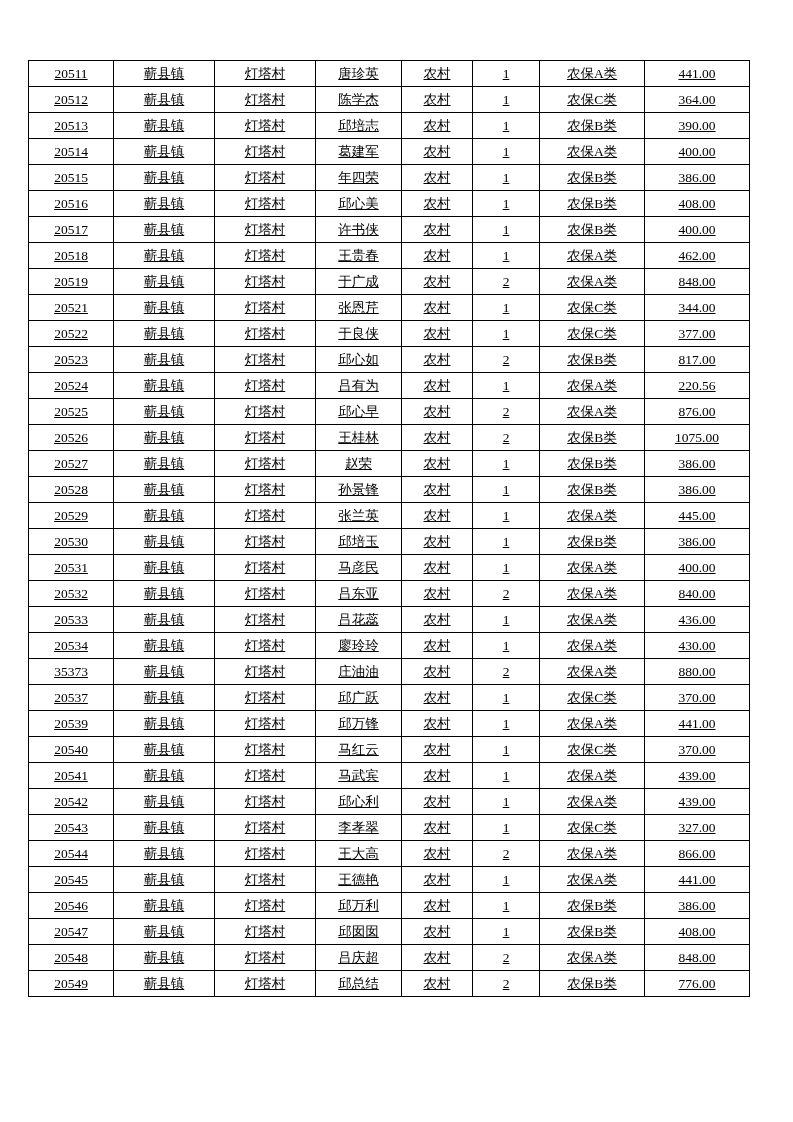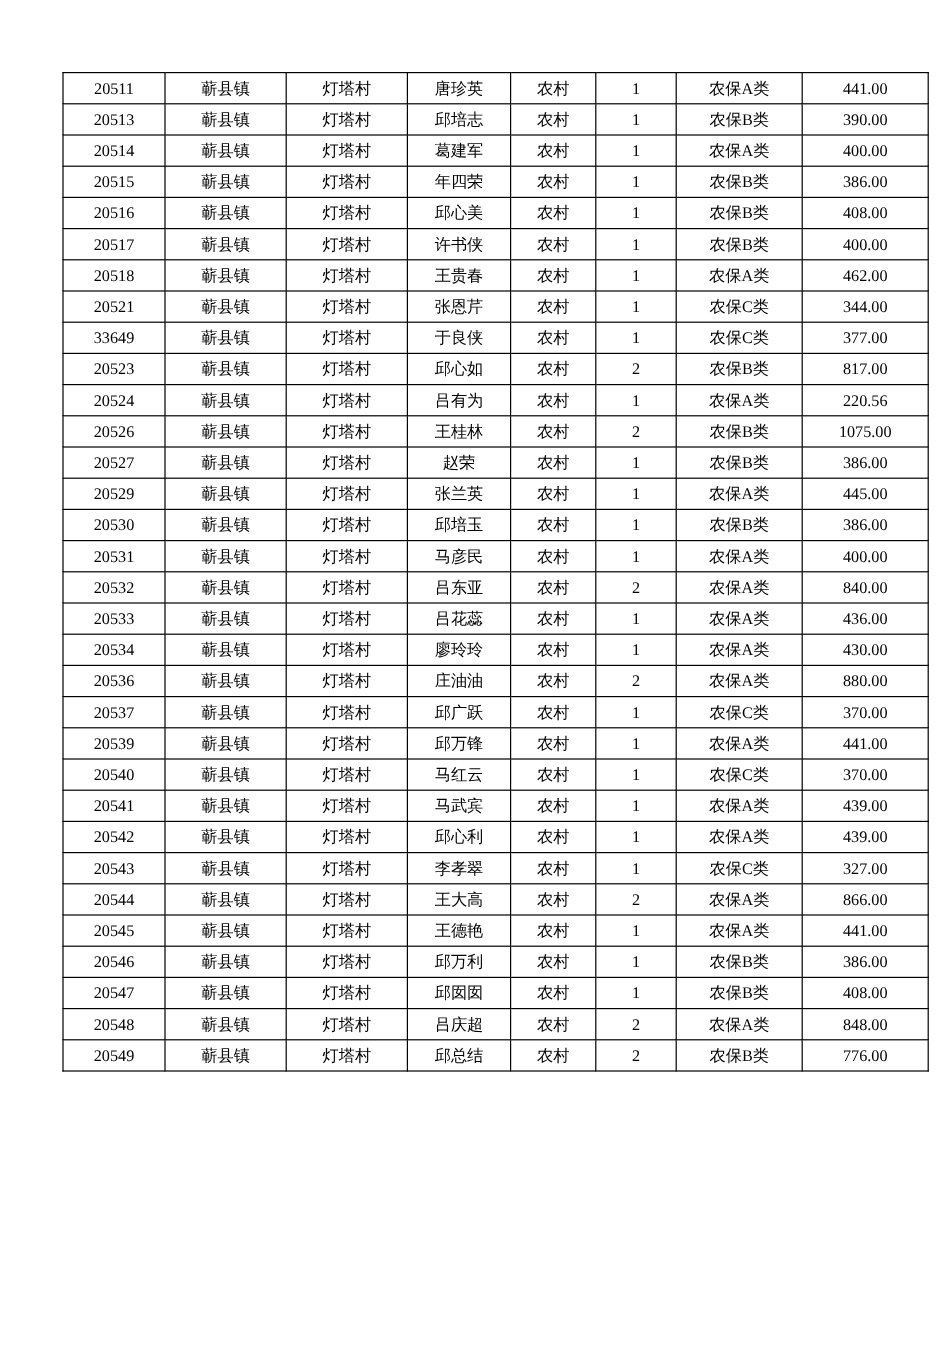--- a/index.html
+++ b/index.html
@@ -12,21 +12,22 @@
     height: 1122px;
     font-family: "Liberation Serif", "DejaVu Serif", serif;
     color: #000000;
     overflow: hidden;
   }
   .page {
     position: relative;
     width: 793px;
     height: 1122px;
     box-sizing: border-box;
-    padding: 60px 63px 0 52px;
+    padding: 60px 63px 0 28px;
+    text-decoration: underline;
   }
   table.data-table {
     border-collapse: collapse;
     width: 663px;
     table-layout: fixed;
   }
   table.data-table td {
     border: 1px solid #000000;
     height: 25px;
     line-height: 25px;
@@ -60,20 +61,30 @@
           <td class="c-id num">20511</td>
           <td class="c-town">蕲县镇</td>
           <td class="c-village">灯塔村</td>
           <td class="c-name">唐珍英</td>
           <td class="c-type">农村</td>
           <td class="c-count num">1</td>
           <td class="c-cat">农保A类</td>
           <td class="c-amount num">441.00</td>
         </tr>
         <tr>
+          <td class="c-id num">20512</td>
+          <td class="c-town">蕲县镇</td>
+          <td class="c-village">灯塔村</td>
+          <td class="c-name">陈学杰</td>
+          <td class="c-type">农村</td>
+          <td class="c-count num">1</td>
+          <td class="c-cat">农保C类</td>
+          <td class="c-amount num">364.00</td>
+        </tr>
+        <tr>
           <td class="c-id num">20513</td>
           <td class="c-town">蕲县镇</td>
           <td class="c-village">灯塔村</td>
           <td class="c-name">邱培志</td>
           <td class="c-type">农村</td>
           <td class="c-count num">1</td>
           <td class="c-cat">农保B类</td>
           <td class="c-amount num">390.00</td>
         </tr>
         <tr>
@@ -120,31 +131,41 @@
           <td class="c-id num">20518</td>
           <td class="c-town">蕲县镇</td>
           <td class="c-village">灯塔村</td>
           <td class="c-name">王贵春</td>
           <td class="c-type">农村</td>
           <td class="c-count num">1</td>
           <td class="c-cat">农保A类</td>
           <td class="c-amount num">462.00</td>
         </tr>
         <tr>
+          <td class="c-id num">20519</td>
+          <td class="c-town">蕲县镇</td>
+          <td class="c-village">灯塔村</td>
+          <td class="c-name">于广成</td>
+          <td class="c-type">农村</td>
+          <td class="c-count num">2</td>
+          <td class="c-cat">农保A类</td>
+          <td class="c-amount num">848.00</td>
+        </tr>
+        <tr>
           <td class="c-id num">20521</td>
           <td class="c-town">蕲县镇</td>
           <td class="c-village">灯塔村</td>
           <td class="c-name">张恩芹</td>
           <td class="c-type">农村</td>
           <td class="c-count num">1</td>
           <td class="c-cat">农保C类</td>
           <td class="c-amount num">344.00</td>
         </tr>
         <tr>
-          <td class="c-id num">33649</td>
+          <td class="c-id num">20522</td>
           <td class="c-town">蕲县镇</td>
           <td class="c-village">灯塔村</td>
           <td class="c-name">于良侠</td>
           <td class="c-type">农村</td>
           <td class="c-count num">1</td>
           <td class="c-cat">农保C类</td>
           <td class="c-amount num">377.00</td>
         </tr>
         <tr>
           <td class="c-id num">20523</td>
@@ -160,40 +181,60 @@
           <td class="c-id num">20524</td>
           <td class="c-town">蕲县镇</td>
           <td class="c-village">灯塔村</td>
           <td class="c-name">吕有为</td>
           <td class="c-type">农村</td>
           <td class="c-count num">1</td>
           <td class="c-cat">农保A类</td>
           <td class="c-amount num">220.56</td>
         </tr>
         <tr>
+          <td class="c-id num">20525</td>
+          <td class="c-town">蕲县镇</td>
+          <td class="c-village">灯塔村</td>
+          <td class="c-name">邱心早</td>
+          <td class="c-type">农村</td>
+          <td class="c-count num">2</td>
+          <td class="c-cat">农保A类</td>
+          <td class="c-amount num">876.00</td>
+        </tr>
+        <tr>
           <td class="c-id num">20526</td>
           <td class="c-town">蕲县镇</td>
           <td class="c-village">灯塔村</td>
           <td class="c-name">王桂林</td>
           <td class="c-type">农村</td>
           <td class="c-count num">2</td>
           <td class="c-cat">农保B类</td>
           <td class="c-amount num">1075.00</td>
         </tr>
         <tr>
           <td class="c-id num">20527</td>
           <td class="c-town">蕲县镇</td>
           <td class="c-village">灯塔村</td>
           <td class="c-name">赵荣</td>
           <td class="c-type">农村</td>
           <td class="c-count num">1</td>
           <td class="c-cat">农保B类</td>
           <td class="c-amount num">386.00</td>
         </tr>
         <tr>
+          <td class="c-id num">20528</td>
+          <td class="c-town">蕲县镇</td>
+          <td class="c-village">灯塔村</td>
+          <td class="c-name">孙景锋</td>
+          <td class="c-type">农村</td>
+          <td class="c-count num">1</td>
+          <td class="c-cat">农保B类</td>
+          <td class="c-amount num">386.00</td>
+        </tr>
+        <tr>
           <td class="c-id num">20529</td>
           <td class="c-town">蕲县镇</td>
           <td class="c-village">灯塔村</td>
           <td class="c-name">张兰英</td>
           <td class="c-type">农村</td>
           <td class="c-count num">1</td>
           <td class="c-cat">农保A类</td>
           <td class="c-amount num">445.00</td>
         </tr>
         <tr>
@@ -240,21 +281,21 @@
           <td class="c-id num">20534</td>
           <td class="c-town">蕲县镇</td>
           <td class="c-village">灯塔村</td>
           <td class="c-name">廖玲玲</td>
           <td class="c-type">农村</td>
           <td class="c-count num">1</td>
           <td class="c-cat">农保A类</td>
           <td class="c-amount num">430.00</td>
         </tr>
         <tr>
-          <td class="c-id num">20536</td>
+          <td class="c-id num">35373</td>
           <td class="c-town">蕲县镇</td>
           <td class="c-village">灯塔村</td>
           <td class="c-name">庄油油</td>
           <td class="c-type">农村</td>
           <td class="c-count num">2</td>
           <td class="c-cat">农保A类</td>
           <td class="c-amount num">880.00</td>
         </tr>
         <tr>
           <td class="c-id num">20537</td>

